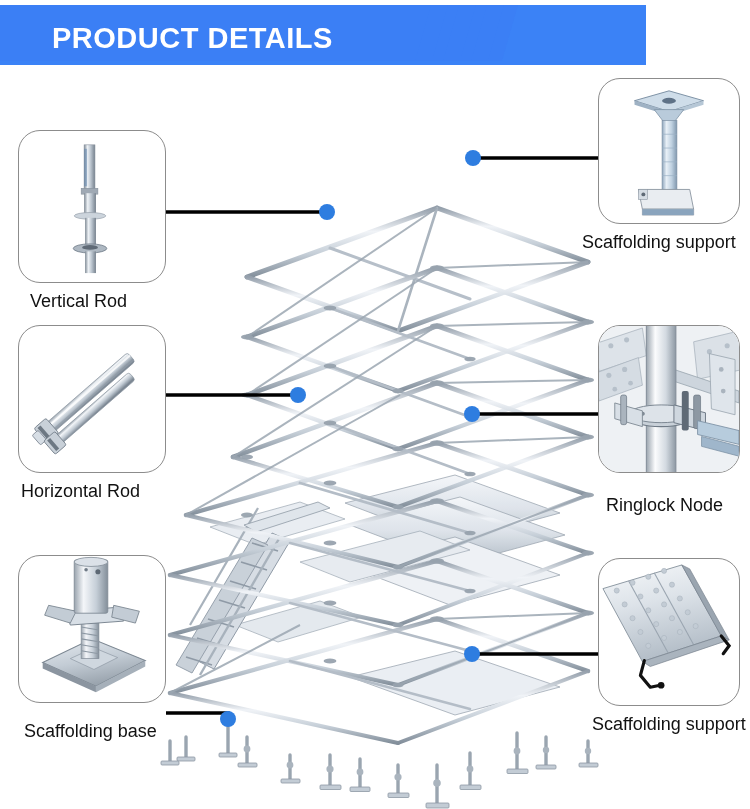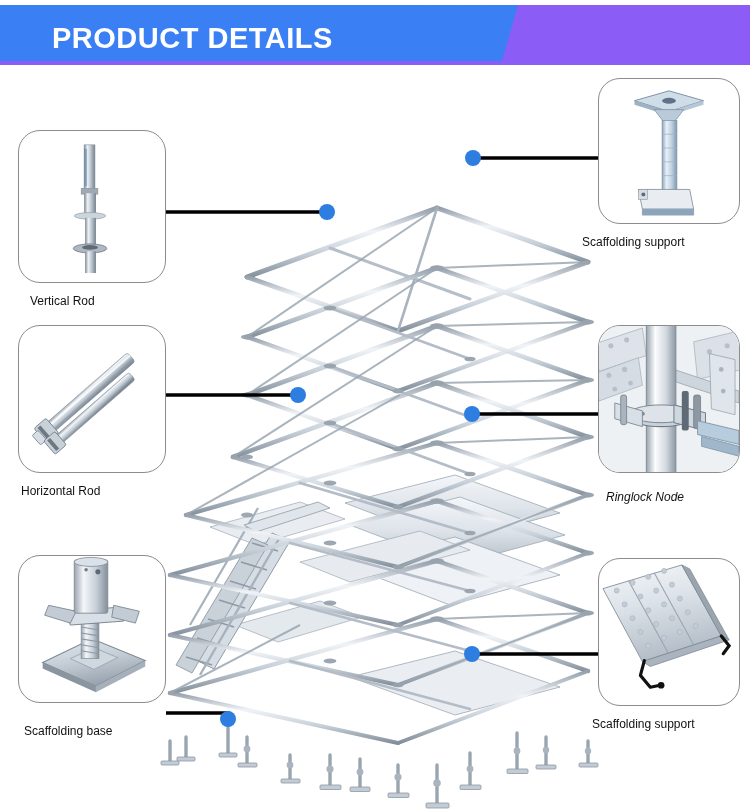--- a/index.html
+++ b/index.html
@@ -1,22 +1,22 @@
 <!DOCTYPE html>
 <html><head>
 <meta charset="utf-8">
 <title>Product Details</title>
 <style>
   html,body{margin:0;padding:0;background:#fff;}
   body{width:750px;height:809px;position:relative;overflow:hidden;
        font-family:"Liberation Sans","DejaVu Sans",sans-serif;}
 
   
-  #header-bar{position:absolute;left:0;top:5px;width:750px;height:60px;
-              background:#8b5cf6;overflow:hidden;}
+  #header-bar{position:absolute;left:0;top:5px;width:646px;height:60px;
+              background:#3b82f6;overflow:hidden;}
   #header-blue-banner{position:absolute;left:-20px;top:0;width:530px;height:56px;
               background:#3b7ff5;
               transform:skewX(-16deg);}
   #header-title{position:absolute;left:52px;top:16px;width:420px;height:34px;
               color:#ffffff;font-size:29px;font-weight:bold;letter-spacing:.5px;
               line-height:34px;white-space:nowrap;}
   .hdr-stripe{position:absolute;top:0;width:17px;height:56px;
               background:#3b7ff5;transform:skewX(-16deg);}
   #hdr-stripe-1{left:423px;}
   #hdr-stripe-2{left:451px;}
@@ -26,21 +26,21 @@
 
   
   #scaffold-stage{position:absolute;left:0;top:65px;width:750px;height:744px;}
   #scaffold-svg{position:absolute;left:0;top:0;}
 
   
   .callout{position:absolute;}
   .callout-frame{position:absolute;left:0;top:0;
               border:1.6px solid #8c8c8c;border-radius:22px;background:#ffffff;
               box-sizing:border-box;overflow:hidden;}
-  .callout-label{position:absolute;left:0;color:#111;font-size:12px;
+  .callout-label{position:absolute;left:0;color:#111;font-size:18px;
               line-height:22px;white-space:nowrap;}
 
   
   #callout-vertical-rod      {left:18px; top:130px;}
   #callout-vertical-rod      .callout-frame{width:148px;height:153px;}
   #callout-vertical-rod      .callout-label{top:160px;left:12px;}
 
   #callout-horizontal-rod    {left:18px; top:325px;}
   #callout-horizontal-rod    .callout-frame{width:148px;height:148px;}
   #callout-horizontal-rod    .callout-label{top:155px;left:3px;}
@@ -48,21 +48,21 @@
   #callout-scaffolding-base  {left:18px; top:555px;}
   #callout-scaffolding-base  .callout-frame{width:148px;height:148px;}
   #callout-scaffolding-base  .callout-label{top:165px;left:6px;}
 
   #callout-scaffolding-support{left:598px;top:78px;}
   #callout-scaffolding-support .callout-frame{width:142px;height:146px;}
   #callout-scaffolding-support .callout-label{top:153px;left:-16px;}
 
   #callout-ringlock-node     {left:598px;top:325px;}
   #callout-ringlock-node     .callout-frame{width:142px;height:148px;}
-  #callout-ringlock-node     .callout-label{top:161px;left:8px;font-style:italic;}
+  #callout-ringlock-node     .callout-label{top:169px;left:8px;}
 
   #callout-scaffolding-pedals{left:598px;top:558px;}
   #callout-scaffolding-pedals .callout-frame{width:142px;height:148px;}
   #callout-scaffolding-pedals .callout-label{top:155px;left:-6px;}
 
   .thumb{position:absolute;left:0;top:0;width:100%;height:100%;}
 </style>
 </head>
 <body>
 

